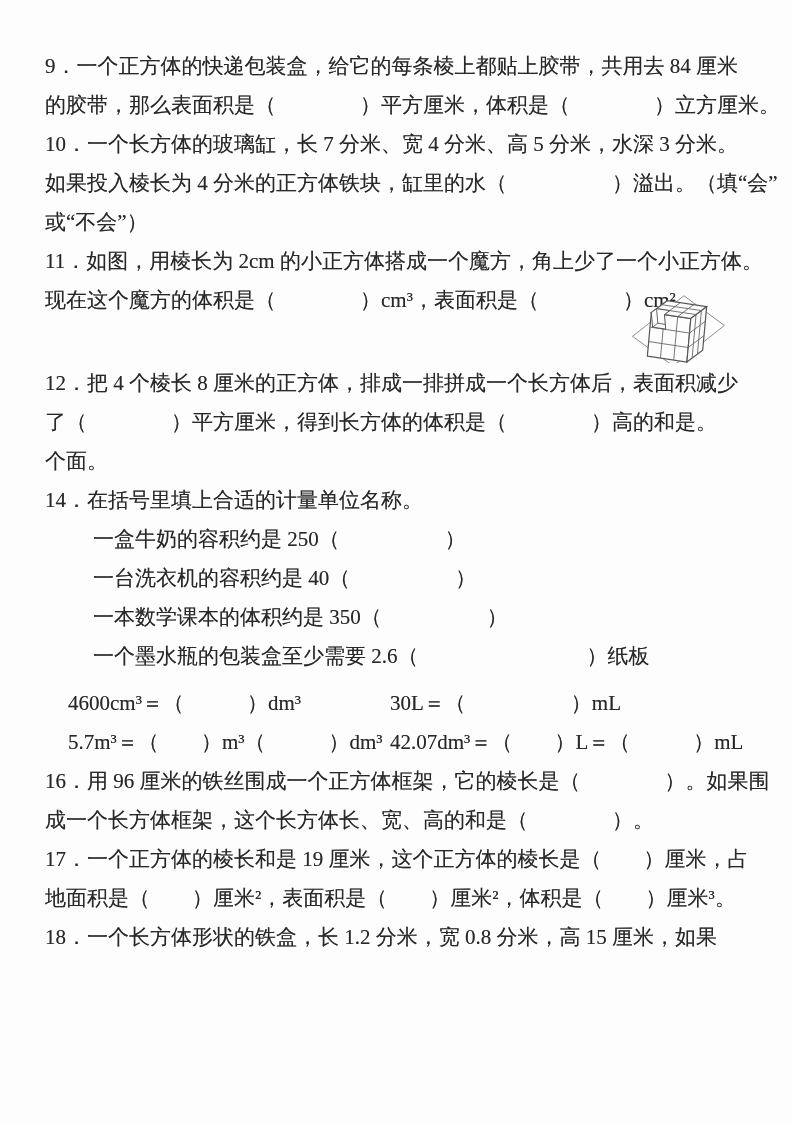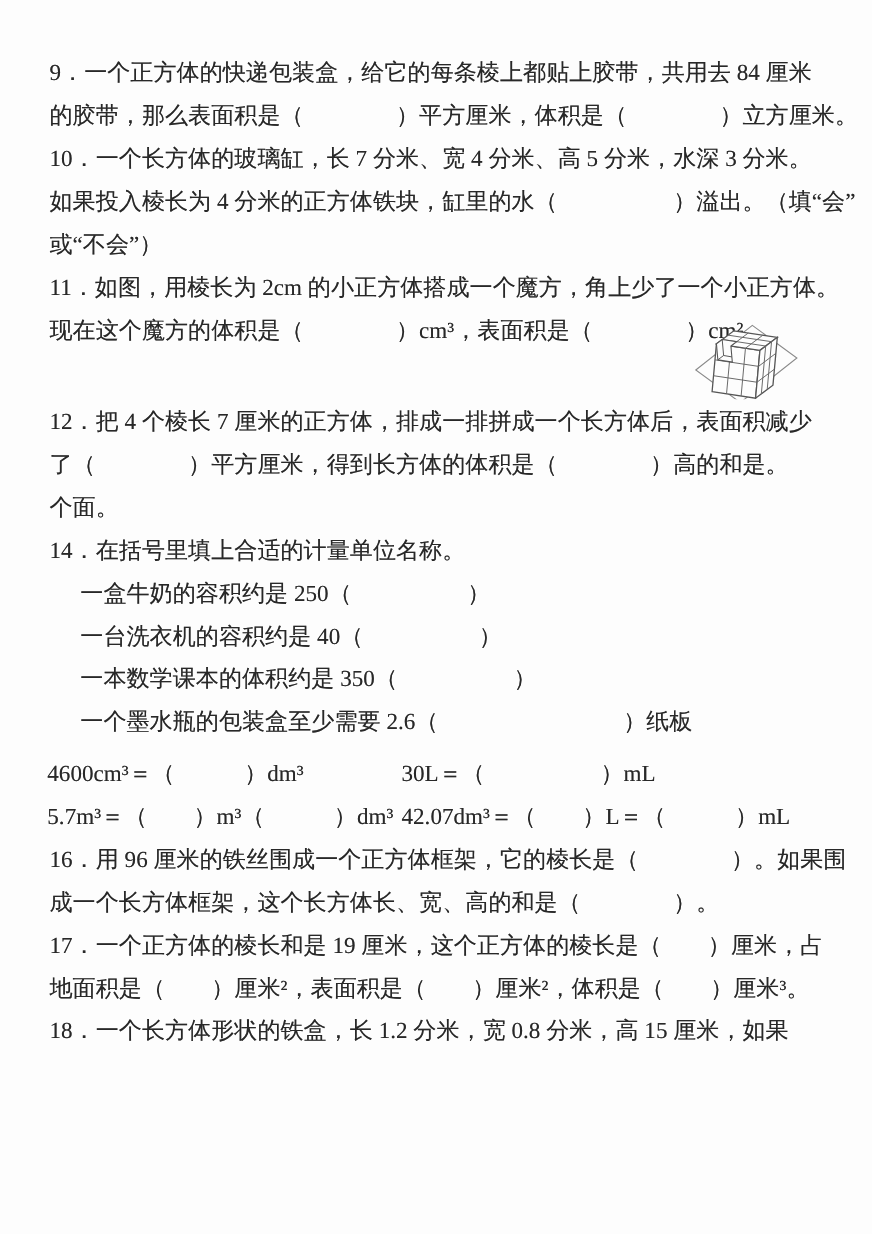--- a/index.html
+++ b/index.html
@@ -12,22 +12,22 @@
     overflow:hidden;
   }
   .content { position:absolute; top:47px; left:0; right:0; }
   .ln {
     padding-left:45px;
     height:39px; line-height:39px;
     font-size:21px;
     white-space:nowrap;
     text-shadow:0 0 0.6px rgba(20,20,20,0.45);
   }
-  .ln.sub  { padding-left:73px; }
-  .ln.conv { padding-left:43px; }
+  .ln.sub  { padding-left:93px; }
+  .ln.conv { padding-left:68px; }
   .conv .colL { display:inline-block; min-width:322px; }
   .gap    { height:44px; }
   .gap-sm { height:8px; }
   .figure { position:absolute; left:627px; top:279px; width:100px; height:84px; }
   .figure svg { width:100%; height:100%; }
 </style>
 </head>
 <body>
 
 <div class="page">
@@ -38,21 +38,21 @@
 
     <div class="ln">10．一个长方体的玻璃缸，长 7 分米、宽 4 分米、高 5 分米，水深 3 分米。</div>
     <div class="ln">如果投入棱长为 4 分米的正方体铁块，缸里的水（　　　　　）溢出。（填“会”</div>
     <div class="ln">或“不会”）</div>
 
     <div class="ln">11．如图，用棱长为 2cm 的小正方体搭成一个魔方，角上少了一个小正方体。</div>
     <div class="ln">现在这个魔方的体积是（　　　　）cm³，表面积是（　　　　）cm²。</div>
 
     <div class="gap"></div>
 
-    <div class="ln">12．把 4 个棱长 7 厘米的正方体，排成一排拼成一个长方体后，表面积减少</div>
+    <div class="ln">12．把 4 个棱长 8 厘米的正方体，排成一排拼成一个长方体后，表面积减少</div>
     <div class="ln">了（　　　　）平方厘米，得到长方体的体积是（　　　　）高的和是。</div>
 
     <div class="ln">个面。</div>
 
     <div class="ln">14．在括号里填上合适的计量单位名称。</div>
     <div class="ln sub">一盒牛奶的容积约是 250（　　　　　）</div>
     <div class="ln sub">一台洗衣机的容积约是 40（　　　　　）</div>
     <div class="ln sub">一本数学课本的体积约是 350（　　　　　）</div>
     <div class="ln sub">一个墨水瓶的包装盒至少需要 2.6（　　　　　　　　）纸板</div>
 

